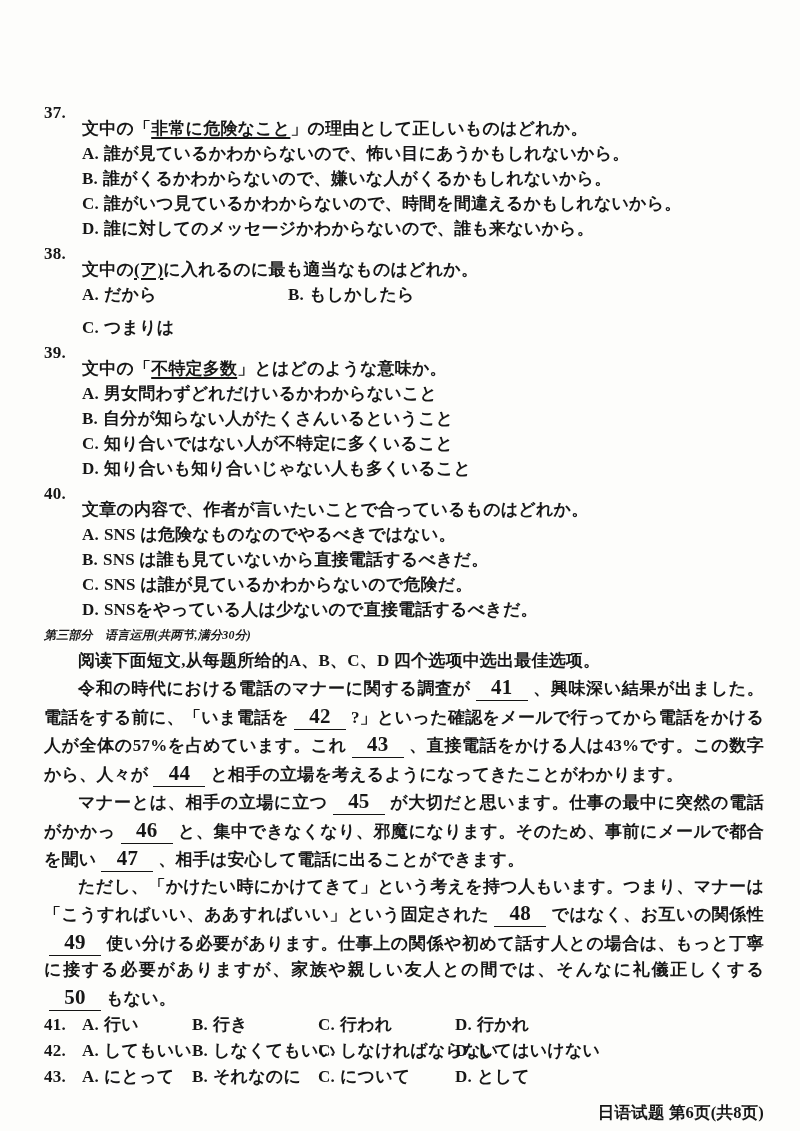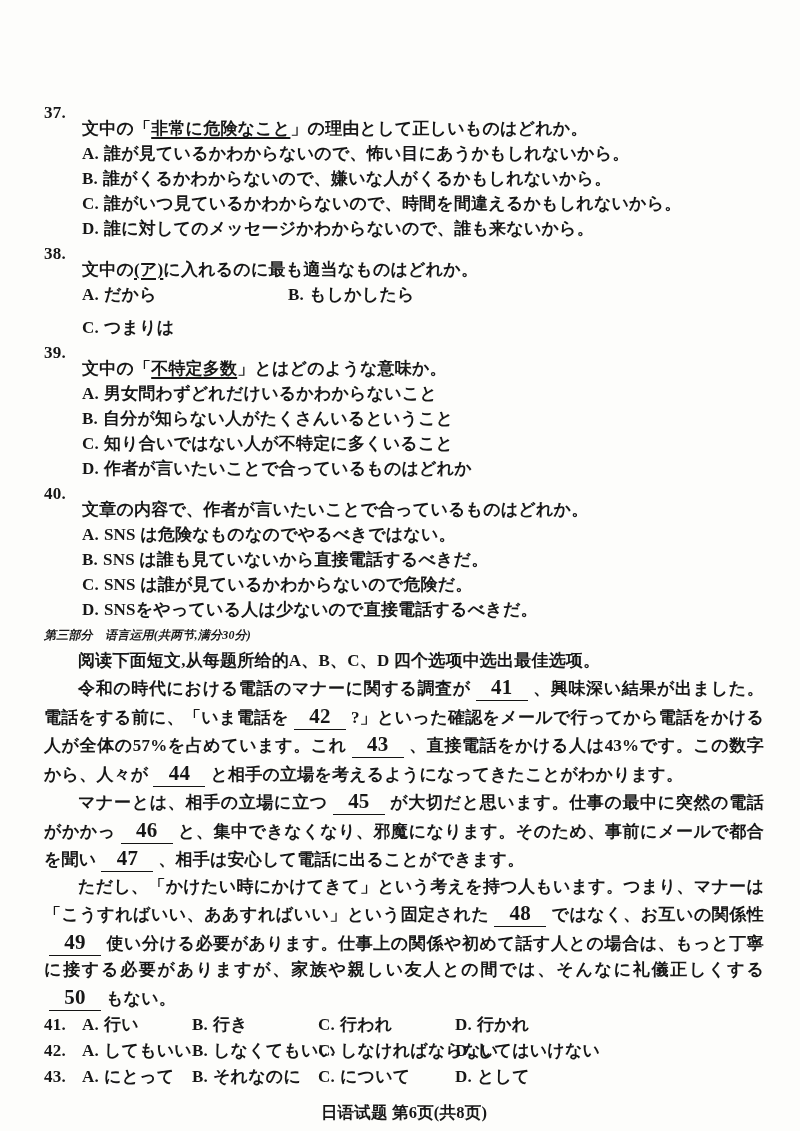--- a/index.html
+++ b/index.html
@@ -54,21 +54,21 @@
   
   .cloze-row {
     display:grid;
     grid-template-columns:38px 110px 126px 137px 1fr;
     line-height:26px;
   }
   .cloze-row .option { display:flex; }
   
   .page-footer {
     margin-top:10px;
-    text-align:center;
+    text-align:right;
     font-weight:700;
     font-size:16.5px;
     line-height:26px;
     font-family:Liberation Serif, serif;
   }
 </style>
 </head>
 <body>
 
 <div class="page">
@@ -123,21 +123,21 @@
             <div class="option">
               <span class="opt-label">B.</span>
               <span class="opt-text">自分が知らない人がたくさんいるということ</span>
             </div>
             <div class="option">
               <span class="opt-label">C.</span>
               <span class="opt-text">知り合いではない人が不特定に多くいること</span>
             </div>
             <div class="option">
               <span class="opt-label">D.</span>
-              <span class="opt-text">作者が言いたいことで合っているものはどれか</span>
+              <span class="opt-text">知り合いも知り合いじゃない人も多くいること</span>
             </div>
           </div>
         </div>
         <div class="q-block">
           <div class="q-stem">
             <span class="q-num">40.</span>
             <span class="q-stem-text"><span>文章の内容で、作者が言いたいことで合っているものはどれか。</span></span>
           </div>
           <div class="q-options layout-one-per-line">
             <div class="option">

